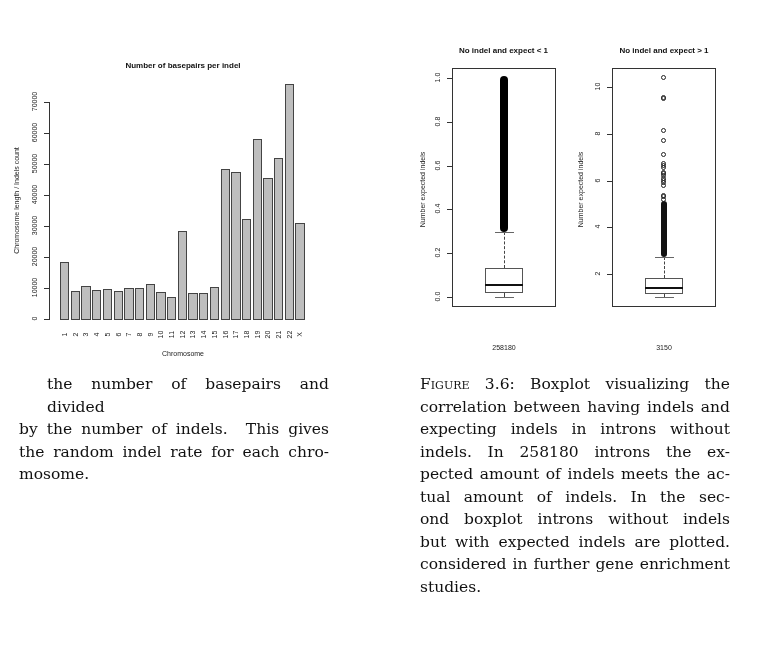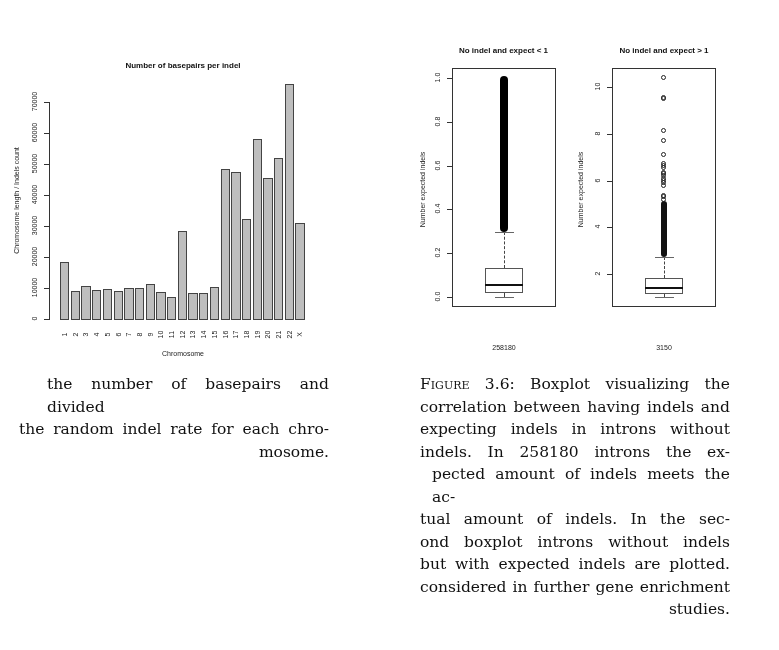--- a/index.html
+++ b/index.html
@@ -4,21 +4,21 @@
 <style>
   html, body { margin: 0; padding: 0; background: #ffffff; }
   body { width: 779px; height: 650px; position: relative; overflow: hidden; font-family: "Liberation Sans", sans-serif; color: #111; }
   .abs { position: absolute; }
   .plot-title { font-family: "Liberation Sans", sans-serif; font-weight: bold; font-size: 8px; text-align: center; white-space: nowrap; }
   .tick-label { font-family: "Liberation Sans", sans-serif; font-size: 7px; color: #222; white-space: nowrap; }
   .axis-label { font-family: "Liberation Sans", sans-serif; font-size: 7px; color: #222; white-space: nowrap; }
   .rot { transform: rotate(-90deg); transform-origin: center center; }
   .caption { font-family: "DejaVu Serif", "Liberation Serif", serif; font-size: 15.5px; line-height: 22.5px; color: #111; text-align: justify; text-align-last: auto; }
   .caption .sc { font-variant: small-caps; }
-  .caption .last { text-align: right; }
+  .caption .last { text-align: left; }
   .bar { position: absolute; background: #bebebe; border: 1.4px solid #444; box-sizing: border-box; }
   .axis-line { position: absolute; background: #333; }
   .frame { position: absolute; border: 1.2px solid #333; box-sizing: border-box; }
   .cap-line { display: block; }
 </style>
 </head>
 <body>
 
 <div class="abs" style="left:0;top:0;width:360px;height:360px;margin-top:15px;">
   <div class="abs plot-title" style="left:60px;top:46px;width:246px;">Number of basepairs per indel</div>
@@ -168,28 +168,29 @@
       <div style="position: absolute; left: 101px; top: 127.905px; width: 5px; height: 5px; border: 1px solid rgb(34, 34, 34); border-radius: 50%; box-sizing: border-box;"></div>
       <div style="position: absolute; left: 101px; top: 96.45px; width: 5px; height: 5px; border: 1px solid rgb(34, 34, 34); border-radius: 50%; box-sizing: border-box;"></div>
       <div style="position: absolute; left: 101px; top: 95.285px; width: 5px; height: 5px; border: 1px solid rgb(34, 34, 34); border-radius: 50%; box-sizing: border-box;"></div>
       <div style="position: absolute; left: 101px; top: 75.48px; width: 5px; height: 5px; border: 1px solid rgb(34, 34, 34); border-radius: 50%; box-sizing: border-box;"></div>
     </div>
   <div class="abs axis-label" style="left:52px;top:344px;width:104px;text-align:center;">3150</div>
 </div>
 
 <div class="abs caption" style="left:19px;top:373px;width:310px;">
   <span class="cap-line" style="text-align-last:justify;margin-left:28px;">the number of basepairs and divided</span>
+  <span class="cap-line" style="text-align-last:justify;white-space:pre;">by the number of indels.  This gives</span>
   <span class="cap-line" style="text-align-last:justify;">the random indel rate for each chro-</span>
   <span class="cap-line last">mosome.</span>
 </div>
 
 <div class="abs caption" style="left:420px;top:373px;width:310px;">
   <span class="cap-line" style="text-align-last:justify;"><span class="sc">Figure 3.6:</span> <span>Boxplot visualizing the</span></span>
   <span class="cap-line" style="text-align-last:justify;">correlation between having indels and</span>
   <span class="cap-line" style="text-align-last:justify;">expecting indels in introns without</span>
   <span class="cap-line" style="text-align-last:justify;">indels.   In 258180 introns the ex-</span>
-  <span class="cap-line" style="text-align-last:justify;margin-left:12px;">pected amount of indels meets the ac-</span>
+  <span class="cap-line" style="text-align-last:justify;">pected amount of indels meets the ac-</span>
   <span class="cap-line" style="text-align-last:justify;">tual amount of indels.  In the sec-</span>
   <span class="cap-line" style="text-align-last:justify;">ond boxplot introns without indels</span>
   <span class="cap-line" style="text-align-last:justify;">but with expected indels are plotted.</span>
   <span class="cap-line" style="text-align-last:justify;">considered in further gene enrichment</span>
   <span class="cap-line last">studies.</span>
 </div>
 
 </body></html>

